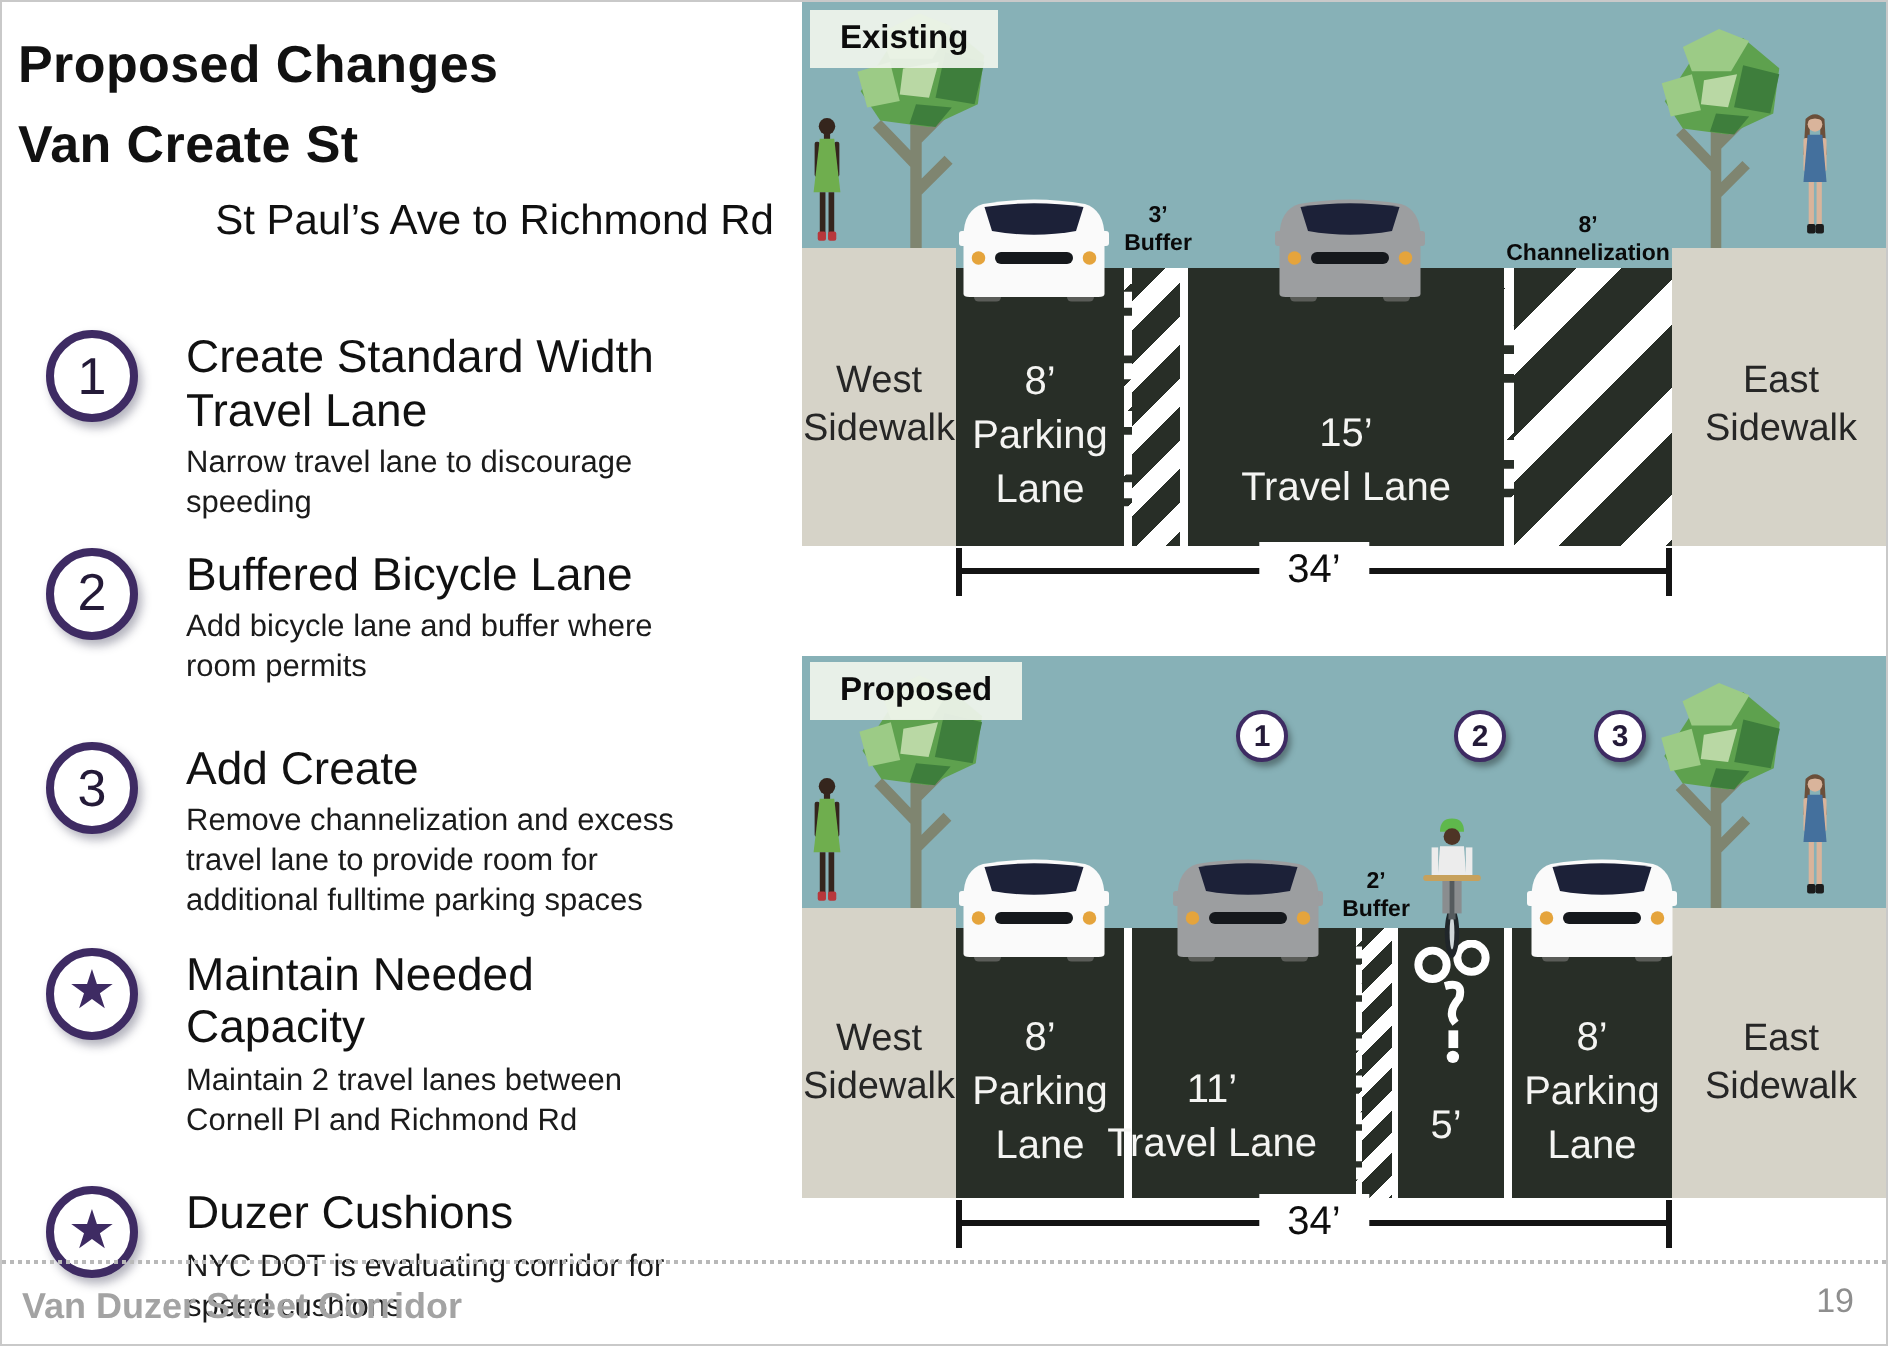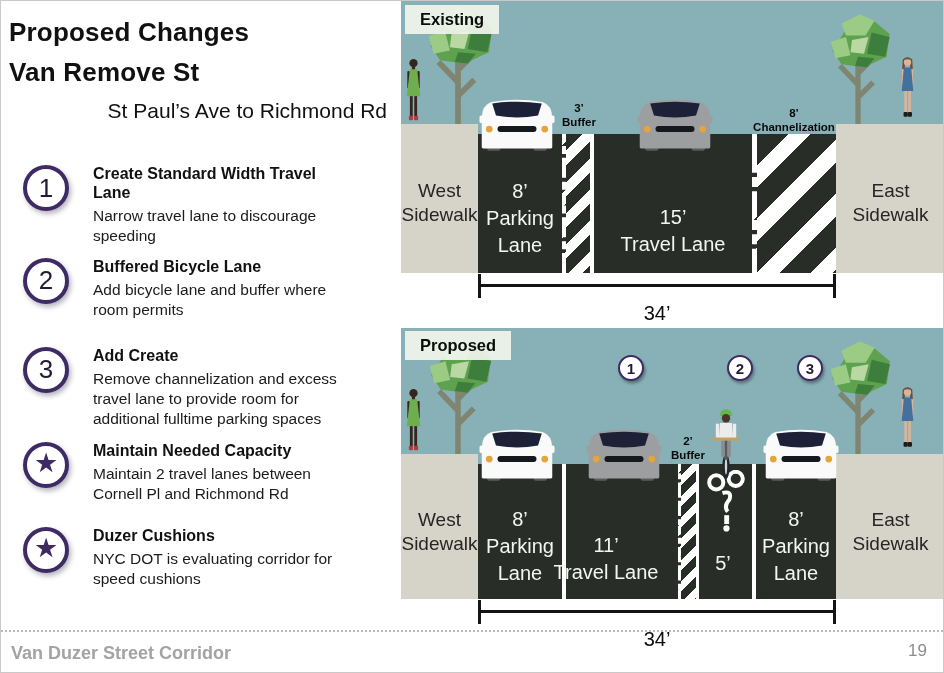--- a/index.html
+++ b/index.html
@@ -22,21 +22,21 @@
   .subtitle{font-size:21px;font-weight:normal;color:#101010;text-align:right;}
   .bullet-list{margin-top:42px;margin-left:14px;}
   .item{display:flex;gap:24px;align-items:flex-start;}
   .item-m12{margin-bottom:12px;} .item-m27{margin-bottom:27px;}
   .item-m13{margin-bottom:13px;} .item-m23{margin-bottom:23px;}
   .marker-circle{flex:0 0 auto;width:46px;height:46px;border:4px solid var(--accent-purple);
     border-radius:50%;background:#fff;display:flex;align-items:center;justify-content:center;
     font-size:26px;color:#241a38;box-shadow:2px 3px 5px rgba(40,40,70,.35);}
   .marker-circle .star{font-size:27px;line-height:1;color:var(--accent-purple);transform:translateY(-1px);}
   .item-text{width:280px;}
-  .item-heading{font-size:16px;font-weight:bold;line-height:1.15;margin-bottom:4px;max-width:255px;}
+  .item-heading{font-size:23px;font-weight:normal;line-height:1.15;margin-bottom:4px;max-width:255px;}
   .item-body{font-size:15.5px;line-height:1.28;color:#1b1b1b;max-width:262px;}
 
   
   .right-panel{position:absolute;left:400px;top:0;width:544px;height:673px;}
   .scene{position:absolute;left:0;width:544px;}
   .scene-existing{top:0;height:312px;}
   .scene-proposed{top:325px;height:312px;}
   .sky{position:absolute;background:var(--sky);}
   .sidewalk{position:absolute;background:var(--sidewalk);}
   .road{position:absolute;background:var(--road);}
@@ -55,21 +55,21 @@
   .hatch-buffer-pr{position:absolute;top:0;bottom:0;border-left:3px dashed #fff;border-right:3px solid #fff;
     background:repeating-linear-gradient(135deg,transparent 0 8px,#fff 8px 15px);}
   .lane-line{position:absolute;top:0;bottom:0;width:4px;background:#fff;}
   .badge{position:absolute;width:26px;height:26px;border-radius:50%;background:#fff;
     border:2.5px solid var(--accent-purple);display:flex;align-items:center;justify-content:center;
     font-size:15px;font-weight:bold;color:#241a38;box-shadow:1.5px 2.5px 3px rgba(0,0,0,.35);}
   .dim{position:absolute;border-top:3px solid #141414;}
   .dim::before,.dim::after{content:"";position:absolute;top:-13px;width:3px;height:24px;background:#141414;}
   .dim::before{left:0;} .dim::after{right:0;}
   .dim-label{position:absolute;left:50%;top:-16px;transform:translateX(-50%);background:#fff;
-    padding:0 14px;font-size:20px;line-height:29px;color:#0d0d0d;margin-top:28px;}
+    padding:0 14px;font-size:20px;line-height:29px;color:#0d0d0d;}
   .sprite{position:absolute;}
 
   
   .footer-rule{position:absolute;left:0;right:0;top:629px;border-top:2px dotted #b9b9b9;}
   .footer-label{position:absolute;left:10px;top:642px;font-size:18px;font-weight:bold;color:var(--footer-gray);}
   .page-number{position:absolute;right:16px;top:640px;font-size:17px;color:#8e8e8e;}
 </style>
 </head>
 <body>
 
@@ -138,21 +138,21 @@
       <rect x="20" y="51" width="5.5" height="10" fill="#fff"></rect>
       <circle cx="22.5" cy="66" r="3.5" fill="#fff"></circle>
     </symbol>
   </defs>
 </svg>
 
 <div class="slide">
 
   <div class="left-panel">
     <div class="title1">Proposed Changes</div>
-    <div class="title2">Van Remove St</div>
+    <div class="title2">Van Create St</div>
     <div class="subtitle">St Paul’s Ave to Richmond Rd</div>
 
     <div class="bullet-list">
       <div class="item item-m12">
         <div class="marker-circle">
             <span>1</span>
           </div>
         <div class="item-text">
           <div class="item-heading">Create Standard Width Travel Lane</div>
           <div class="item-body">Narrow travel lane to discourage speeding</div>

